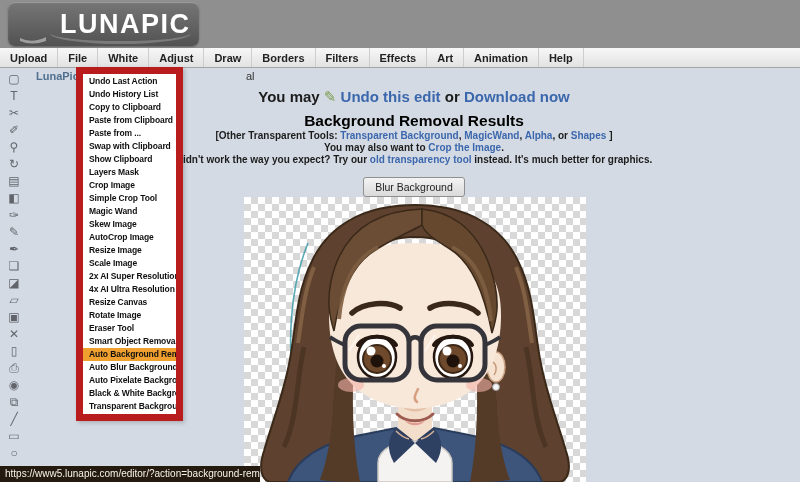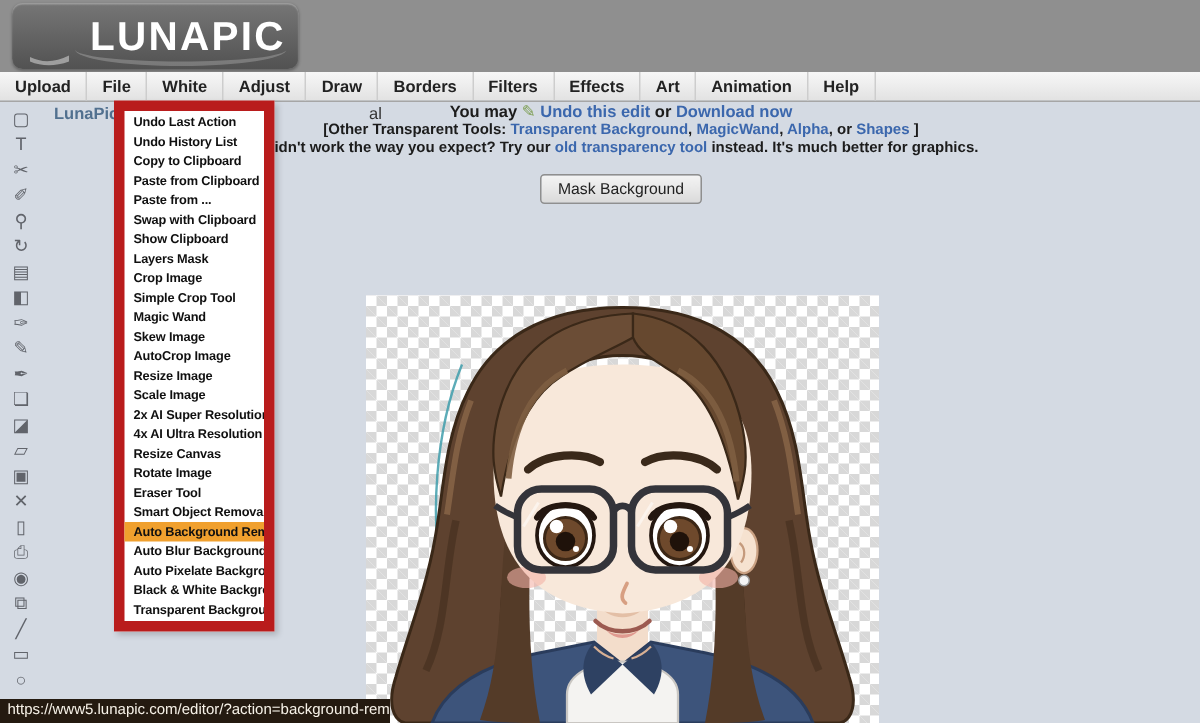--- a/index.html
+++ b/index.html
@@ -46,21 +46,21 @@
     background:#fff; border:7px solid #b91c1c; z-index:6;
     box-shadow:2px 2px 4px rgba(0,0,0,.18); padding:1px 0;
   }
   .dropdown .mi {
     height:13px; line-height:13px; font-size:8.5px; font-weight:bold; color:#101010;
     padding-left:6px; white-space:nowrap; overflow:hidden; letter-spacing:-0.1px; cursor:default;
   }
   .dropdown .mi.hl { background:#f0a02e; }
   
   .content { position:absolute; left:28px; right:0; top:68px; text-align:center; }
-  .topline { margin-top:0; font-size:11px; font-weight:bold; color:#1c1c1c; }
+  .topline { margin-top:20px; font-size:15px; font-weight:bold; color:#1c1c1c; }
   .topline .pencil { color:#7a9c4e; font-weight:normal; }
   a.lnk, .lnk { color:#3b67ad; text-decoration:none; font-weight:bold; cursor:pointer; }
   .title { margin-top:6px; font-size:15.5px; font-weight:bold; color:#000; }
   .sub { font-size:10px; line-height:12px; font-weight:bold; color:#1c1c1c; }
   .ws { white-space:pre; }
   .editbg-btn {
     margin-top:11px; display:inline-block;
     background:linear-gradient(#f4f4f4,#dadada);
     border:1px solid #8f8f8f; border-radius:3px;
     font-family:"Liberation Sans",sans-serif;
@@ -169,32 +169,36 @@
     <div class="mi">Auto Pixelate Background (New!)</div>
     <div class="mi">Black &amp; White Background (New!)</div>
     <div class="mi">Transparent Background</div>
   </div>
 
 <div class="content">
   <div class="topline">
     <span class="ws">You may </span><span class="pencil">✎ </span><a class="lnk">Undo this edit</a><span class="ws"> or </span><a class="lnk">Download now</a>
   </div>
 
+  <h1 class="title">Background Removal Results</h1>
 
 
   <div class="sub">
     <span class="ws">[Other Transparent Tools: </span><a class="lnk">Transparent Background</a><span class="ws">, </span><a class="lnk">MagicWand</a><span class="ws">, </span><a class="lnk">Alpha</a><span class="ws">, or </span><a class="lnk">Shapes</a><span class="ws"> ]</span>
   </div>
 
+  <div class="sub">
+    <span class="ws">You may also want to </span><a class="lnk">Crop the Image</a><span class="ws">.</span>
+  </div>
 
   <div class="sub">
     <span class="ws">Didn't work the way you expect? Try our </span><a class="lnk">old transparency tool</a><span class="ws"> instead. It's much better for graphics.</span>
   </div>
 
-  <button class="editbg-btn">Mask Background</button>
+  <button class="editbg-btn">Blur Background</button>
 </div>
 
 <div class="canvas">
   <svg viewBox="0 0 342 285" width="342" height="285">
 
     <path d="M64,46 C46,90 42,150 52,198 C56,218 64,238 74,252" fill="none" stroke="#3f9dab" stroke-width="1.6" opacity="0.85"></path>
 
     <path d="M171,8 C118,8 84,30 68,64 C52,96 52,130 46,162 C40,196 28,226 20,254 C14,272 18,283 26,285 L96,285 C86,248 90,205 94,170 C96,148 98,120 102,96 C110,56 138,40 171,40 C204,40 232,56 240,96 C244,120 246,148 248,170 C252,205 256,248 246,285 L316,285 C324,283 328,272 322,254 C314,226 302,196 296,162 C290,130 290,96 274,64 C258,30 224,8 171,8 Z" fill="#5e422f" stroke="#3a2818" stroke-width="2"></path>
     <path d="M70,70 C60,95 58,120 54,146" fill="none" stroke="#8a6749" stroke-width="4" opacity="0.8"></path>
     <path d="M272,70 C282,95 284,120 288,146" fill="none" stroke="#8a6749" stroke-width="4" opacity="0.8"></path>

